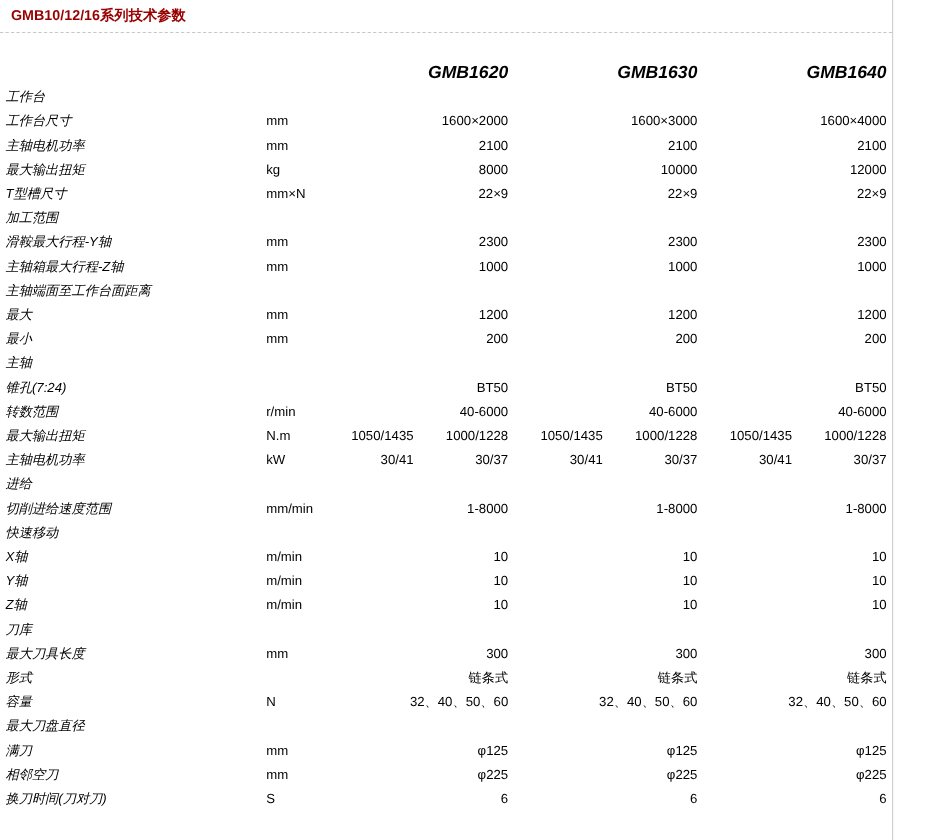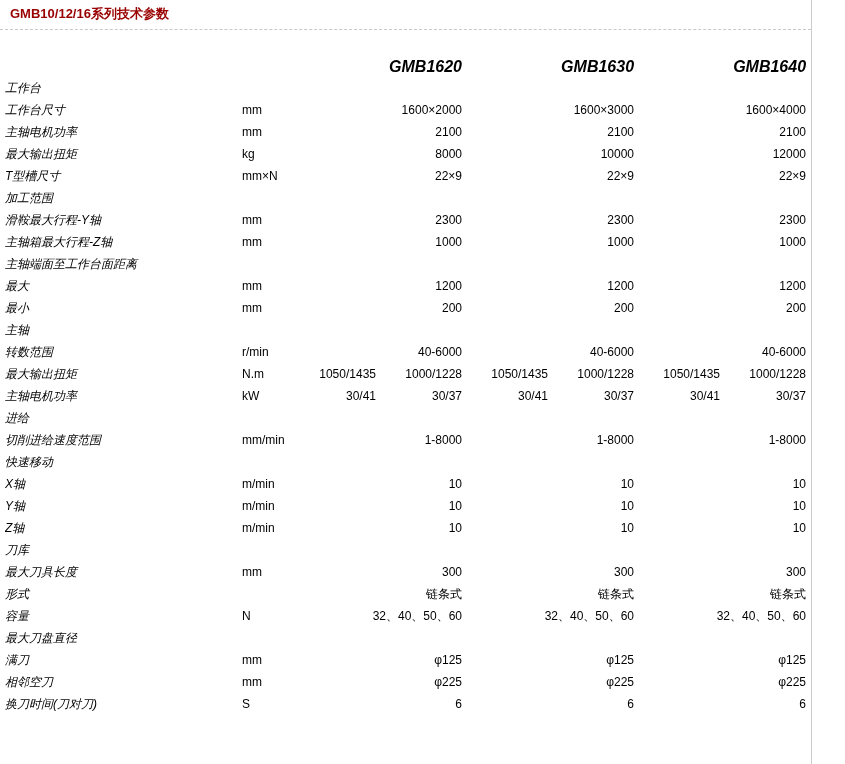--- a/index.html
+++ b/index.html
@@ -170,20 +170,27 @@
           <td class="c-val" colspan="2">200</td>
         </tr>
         <tr class="section-row">
           <td class="c-name">主轴</td>
           <td class="c-unit"></td>
           <td class="c-val" colspan="2"></td>
           <td class="c-val" colspan="2"></td>
           <td class="c-val" colspan="2"></td>
         </tr>
         <tr class="data-row">
+          <td class="c-name">锥孔(7:24)</td>
+          <td class="c-unit"></td>
+          <td class="c-val" colspan="2">BT50</td>
+          <td class="c-val" colspan="2">BT50</td>
+          <td class="c-val" colspan="2">BT50</td>
+        </tr>
+        <tr class="data-row">
           <td class="c-name">转数范围</td>
           <td class="c-unit">r/min</td>
           <td class="c-val" colspan="2">40-6000</td>
           <td class="c-val" colspan="2">40-6000</td>
           <td class="c-val" colspan="2">40-6000</td>
         </tr>
         <tr class="data-row">
           <td class="c-name">最大输出扭矩</td>
           <td class="c-unit">N.m</td>
           <td class="c-val">1050/1435</td>

